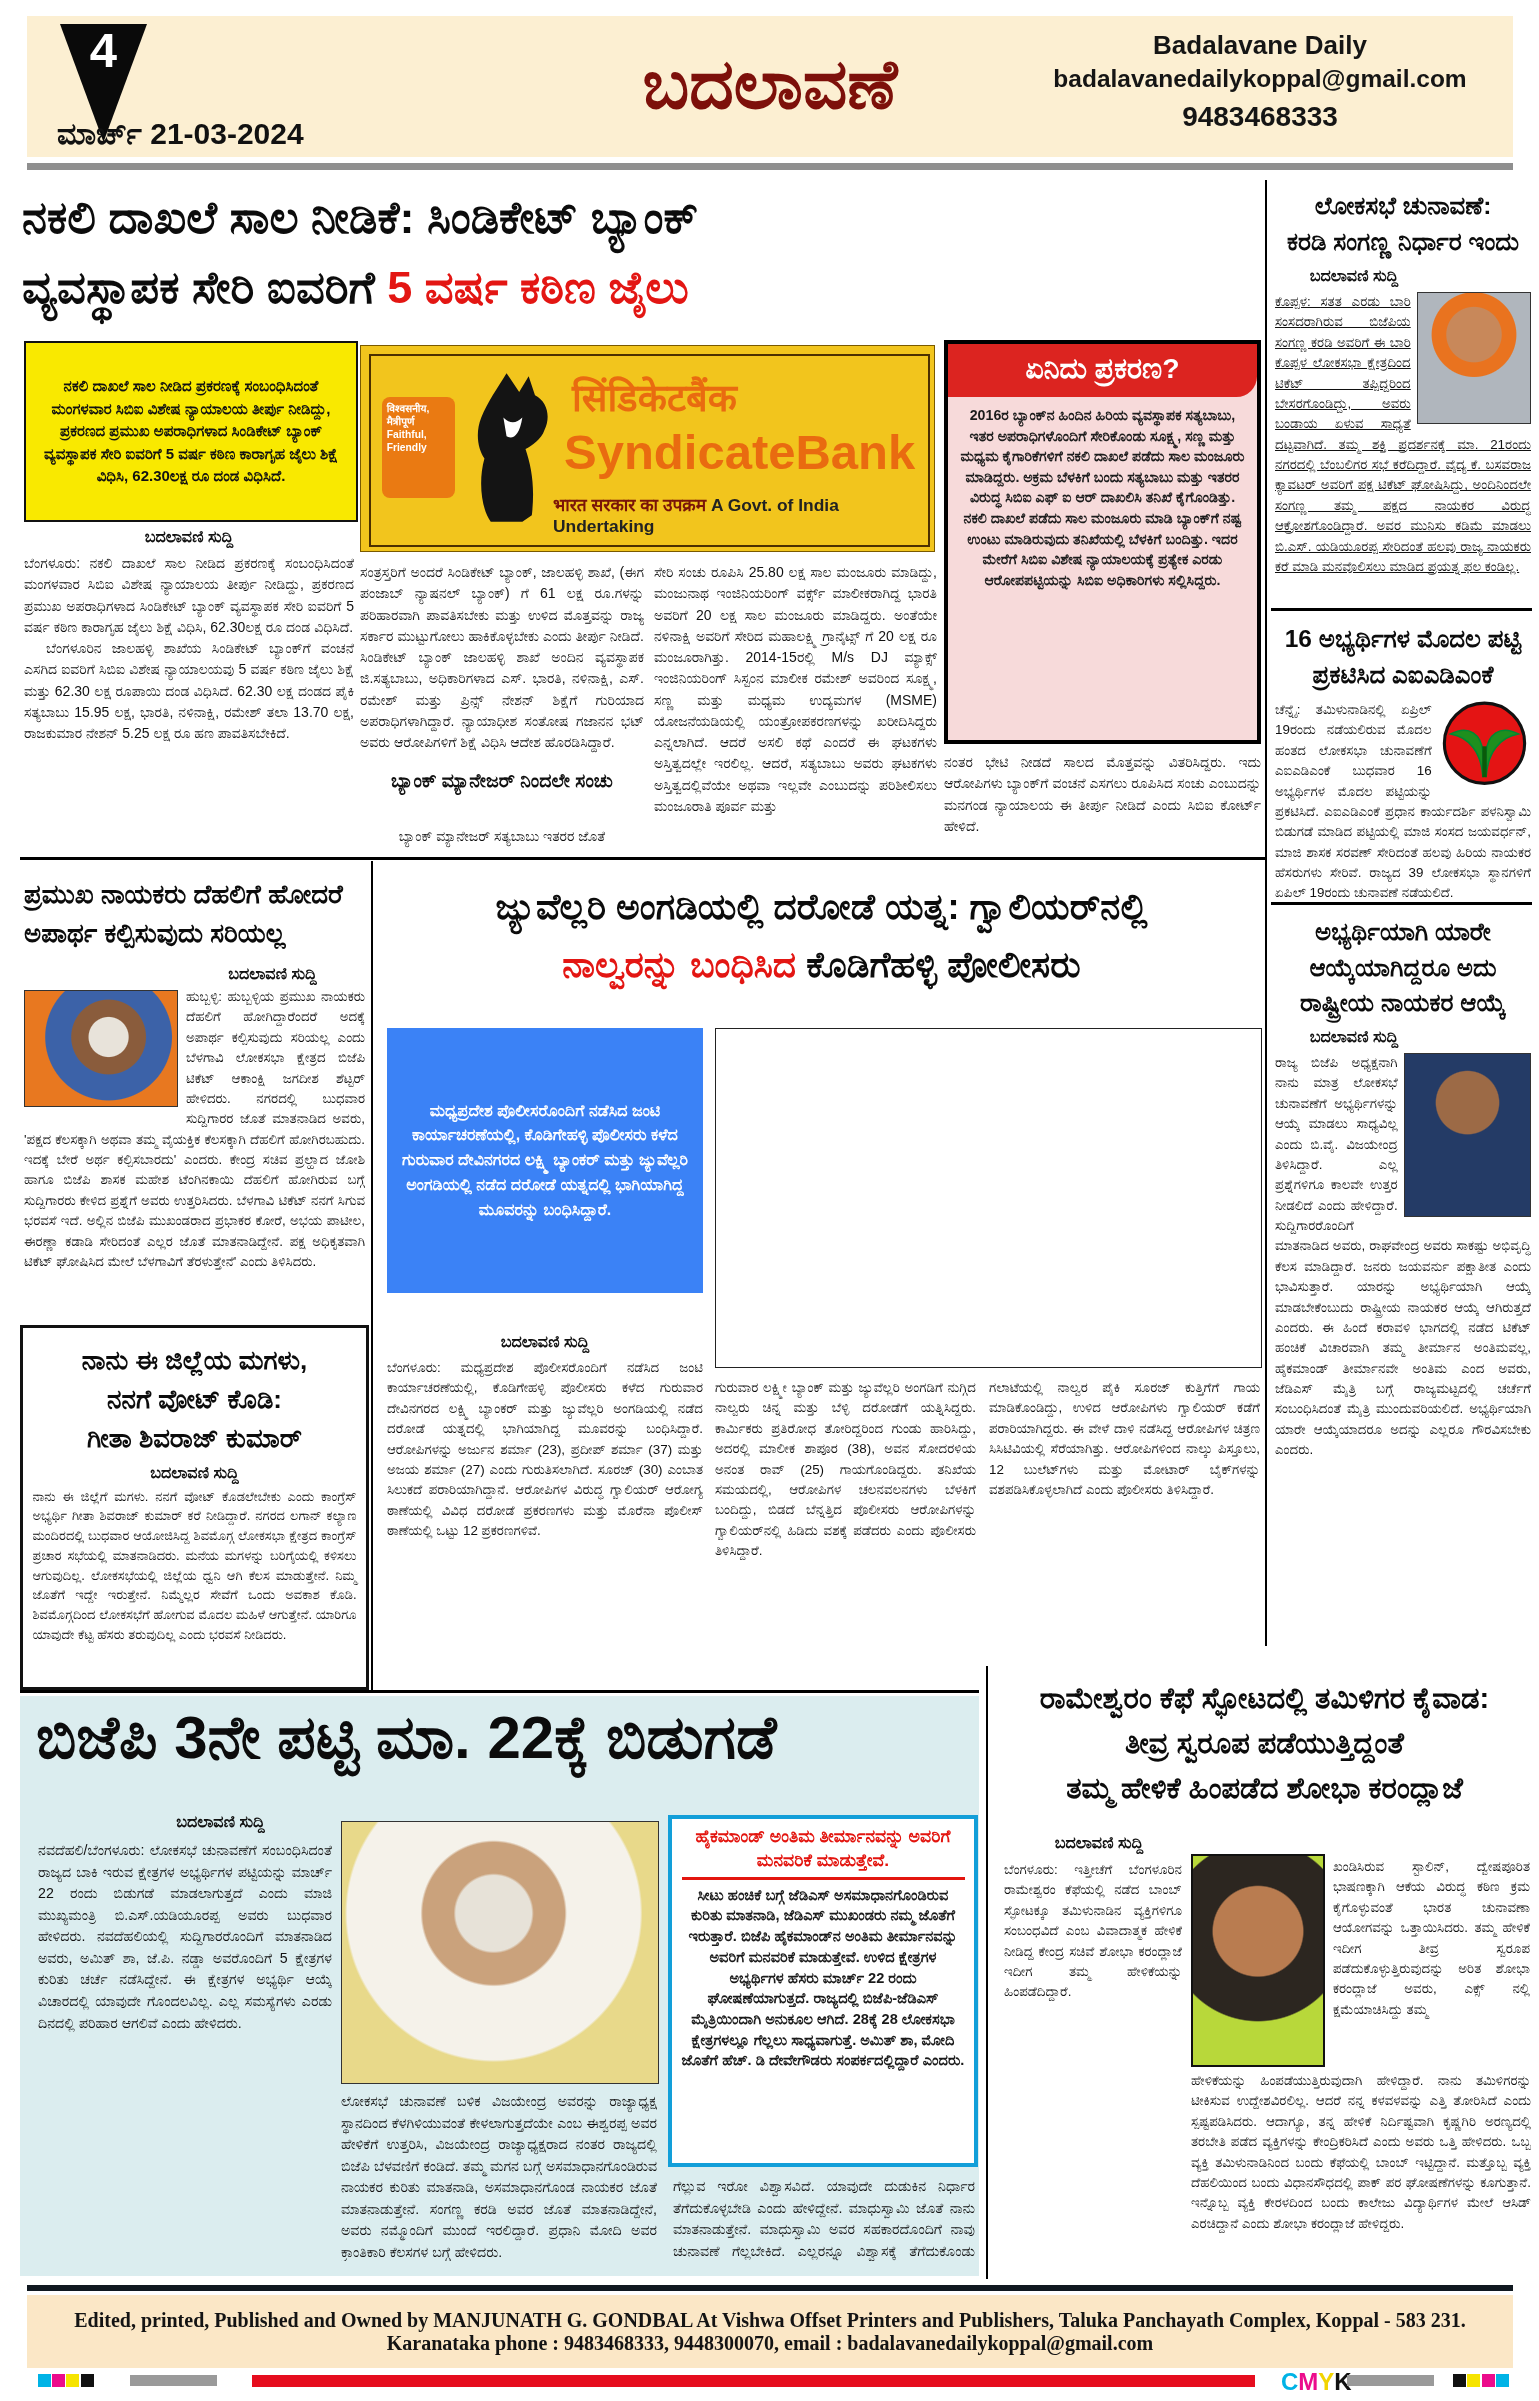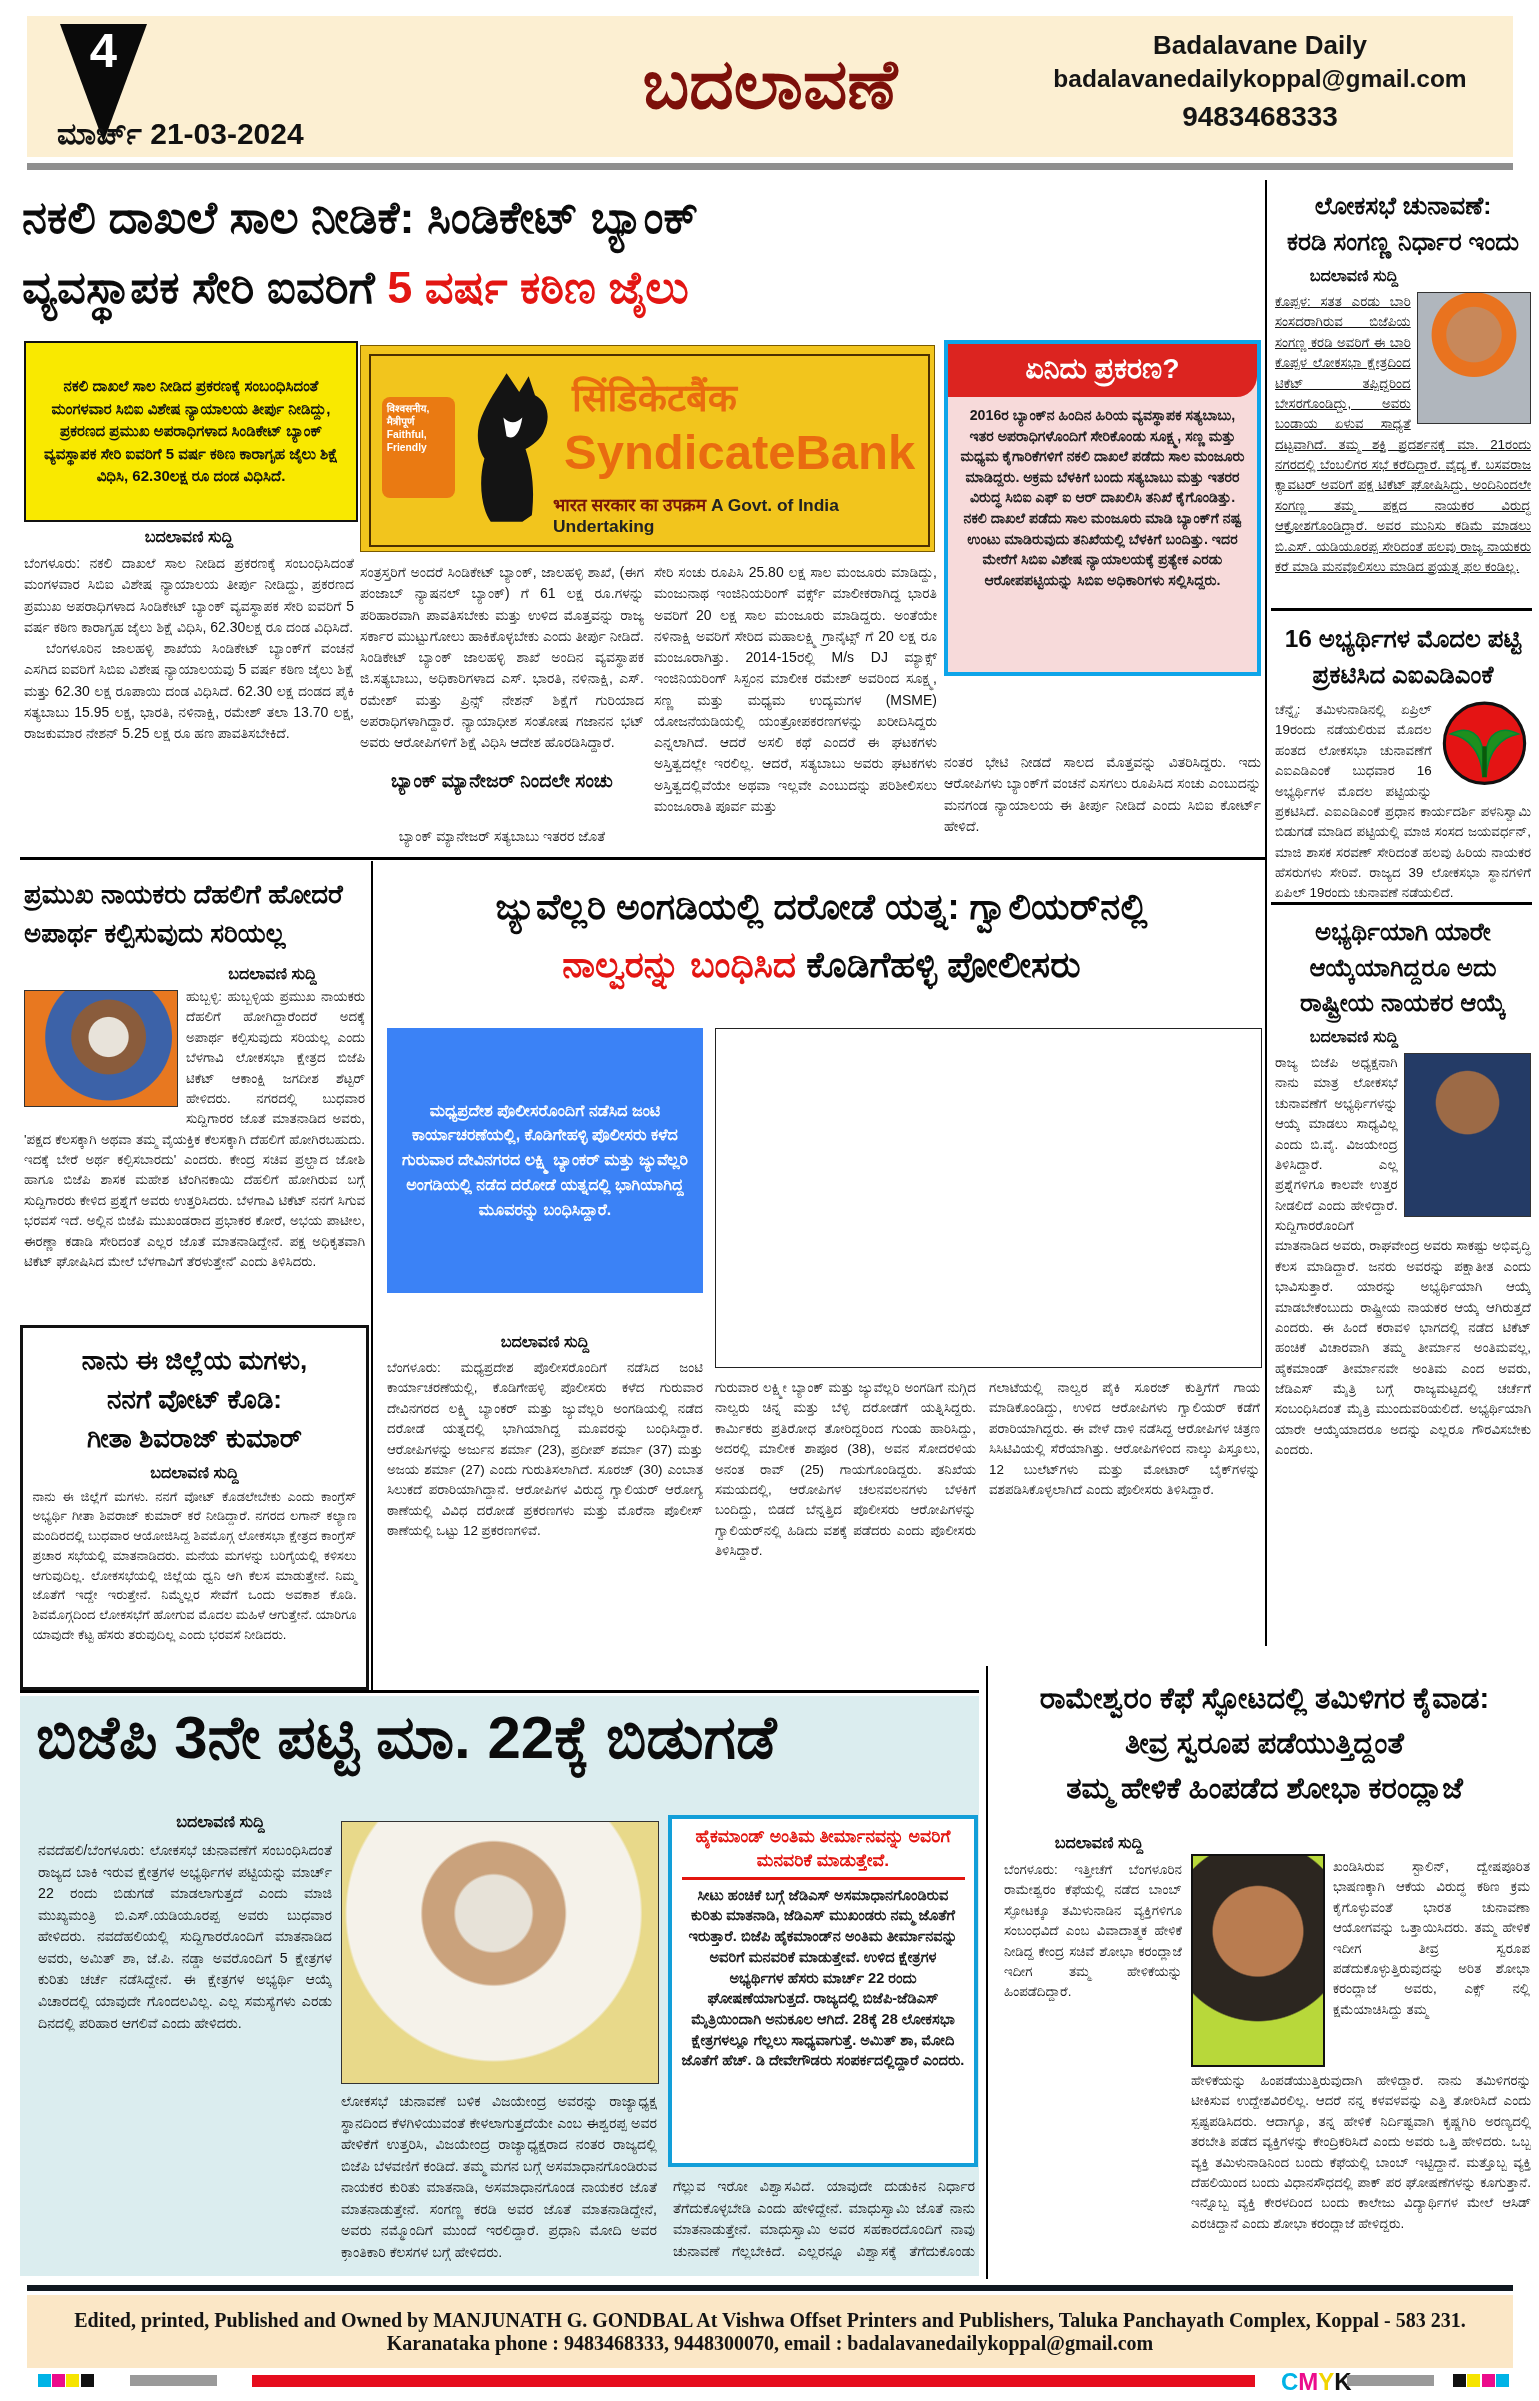--- a/index.html
+++ b/index.html
@@ -35,21 +35,21 @@
   #synd .inner{position:relative;width:100%;height:100%;border:2.4px solid #4c3000;background:#f2c51d;}
   #synd .tagbox{position:absolute;left:11px;top:41px;width:73px;height:101px;background:#ea7a12;
         border-radius:8px;color:#fff;font-size:10.3px;font-weight:bold;line-height:1.25;
         padding:6.3px 4.7px;box-sizing:border-box;}
   #synd .hn{position:absolute;left:201px;top:14.2px;color:#e96b10;font-size:38px;font-weight:bold;
         font-family:"Liberation Serif",serif;}
   #synd .en{position:absolute;left:193px;top:68px;color:#e96b10;font-size:49px;font-weight:bold;}
   #synd .strip{position:absolute;left:182px;bottom:8px;font-size:17.4px;font-weight:bold;color:#7a1508;}
   #synd .strip span.gov{color:#222;}
   
-  #casebox{left:944px;top:340px;width:317px;height:336px;background:#f7dada;border:4px solid #0ea5e9;
+  #casebox{left:944px;top:340px;width:317px;height:404px;background:#f7dada;border:4px solid #000000;
            box-sizing:border-box;}
   #casebox .cap{background:#dc2420;color:#fff;font-size:28.4px;font-weight:bold;text-align:center;
            padding:8px 0 11px 0;border-radius:0 0 20.5px 0;}
   #casebox .bd{font-size:14.2px;line-height:1.45;padding:8px 11px;text-align:center;font-weight:bold;color:#1c1c1c;}
   
   #gbox{left:387px;top:1028px;width:316px;height:265px;background:#3b82f6;color:#fff;
         display:flex;align-items:center;box-sizing:border-box;padding:8px 14.2px;}
   #gbox div{font-size:16px;line-height:1.55;font-weight:bold;text-align:center;}
   
   #bluebox{left:668px;top:1815px;width:310px;height:352px;background:#fff;border:4.7px solid #129fd9;
@@ -163,21 +163,21 @@
   <div class="abs hl ctr" style="left:1275px;top:914px;width:256px;font-size:24.5px;line-height:1.45;">
     <div>ಅಭ್ಯರ್ಥಿಯಾಗಿ ಯಾರೇ</div>
     <div>ಆಯ್ಕೆಯಾಗಿದ್ದರೂ ಅದು</div>
     <div>ರಾಷ್ಟ್ರೀಯ ನಾಯಕರ ಆಯ್ಕೆ</div>
   </div>
   <div class="abs byline" style="left:1275px;top:1028px;width:158px;">ಬದಲಾವಣಿ ಸುದ್ದಿ</div>
   <div class="abs body-txt jc" style="left:1275px;top:1053px;width:256px;height:586px;font-size:13.4px;">
     <span class="photo" style="float:right;width:125px;height:162px;margin:0 0 4.7px 6.3px;
           background:radial-gradient(circle at 50% 30%,#9c6a46 0 24%,#243b66 25% 100%);"></span>
     <span>ರಾಜ್ಯ ಬಿಜೆಪಿ ಅಧ್ಯಕ್ಷನಾಗಿ ನಾನು ಮಾತ್ರ ಲೋಕಸಭೆ ಚುನಾವಣೆಗೆ ಅಭ್ಯರ್ಥಿಗಳನ್ನು ಆಯ್ಕೆ ಮಾಡಲು ಸಾಧ್ಯವಿಲ್ಲ ಎಂದು ಬಿ.ವೈ. ವಿಜಯೇಂದ್ರ ತಿಳಿಸಿದ್ದಾರೆ. ಎಲ್ಲ ಪ್ರಶ್ನೆಗಳಿಗೂ ಕಾಲವೇ ಉತ್ತರ ನೀಡಲಿದೆ ಎಂದು ಹೇಳಿದ್ದಾರೆ.</span>
-    <span>ಸುದ್ದಿಗಾರರೊಂದಿಗೆ ಮಾತನಾಡಿದ ಅವರು, ರಾಘವೇಂದ್ರ ಅವರು ಸಾಕಷ್ಟು ಅಭಿವೃದ್ಧಿ ಕೆಲಸ ಮಾಡಿದ್ದಾರೆ. ಜನರು ಅವರನ್ನು ಪಕ್ಷಾತೀತ ಎಂದು ಭಾವಿಸುತ್ತಾರೆ. ಯಾರನ್ನು ಅಭ್ಯರ್ಥಿಯಾಗಿ ಆಯ್ಕೆ ಮಾಡಬೇಕೆಂಬುದು ರಾಷ್ಟ್ರೀಯ ನಾಯಕರ ಆಯ್ಕೆ ಆಗಿರುತ್ತದೆ ಎಂದರು.</span>
+    <span>ಸುದ್ದಿಗಾರರೊಂದಿಗೆ ಮಾತನಾಡಿದ ಅವರು, ರಾಘವೇಂದ್ರ ಅವರು ಸಾಕಷ್ಟು ಅಭಿವೃದ್ಧಿ ಕೆಲಸ ಮಾಡಿದ್ದಾರೆ. ಜನರು ಜಯವರ್ನು ಪಕ್ಷಾತೀತ ಎಂದು ಭಾವಿಸುತ್ತಾರೆ. ಯಾರನ್ನು ಅಭ್ಯರ್ಥಿಯಾಗಿ ಆಯ್ಕೆ ಮಾಡಬೇಕೆಂಬುದು ರಾಷ್ಟ್ರೀಯ ನಾಯಕರ ಆಯ್ಕೆ ಆಗಿರುತ್ತದೆ ಎಂದರು.</span>
     <span>ಈ ಹಿಂದೆ ಕರಾವಳಿ ಭಾಗದಲ್ಲಿ ನಡೆದ ಟಿಕೆಟ್ ಹಂಚಿಕೆ ವಿಚಾರವಾಗಿ ತಮ್ಮ ತೀರ್ಮಾನ ಅಂತಿಮವಲ್ಲ, ಹೈಕಮಾಂಡ್ ತೀರ್ಮಾನವೇ ಅಂತಿಮ ಎಂದ ಅವರು, ಜೆಡಿಎಸ್ ಮೈತ್ರಿ ಬಗ್ಗೆ ರಾಜ್ಯಮಟ್ಟದಲ್ಲಿ ಚರ್ಚೆಗೆ ಸಂಬಂಧಿಸಿದಂತೆ ಮೈತ್ರಿ ಮುಂದುವರಿಯಲಿದೆ. ಅಭ್ಯರ್ಥಿಯಾಗಿ ಯಾರೇ ಆಯ್ಕೆಯಾದರೂ ಅದನ್ನು ಎಲ್ಲರೂ ಗೌರವಿಸಬೇಕು ಎಂದರು.</span>
   </div>
 
   <div class="hline abs" style="left:20px;top:857px;width:1245px;"></div>
   <div class="vline abs" style="left:371px;top:861px;height:831px;"></div>
 
   <div class="abs hl" style="left:24px;top:875px;width:341px;font-size:26px;line-height:1.5;">
     <div>ಪ್ರಮುಖ ನಾಯಕರು ದೆಹಲಿಗೆ ಹೋದರೆ</div>
     <div>ಅಪಾರ್ಥ ಕಲ್ಪಿಸುವುದು ಸರಿಯಲ್ಲ</div>
   </div>

